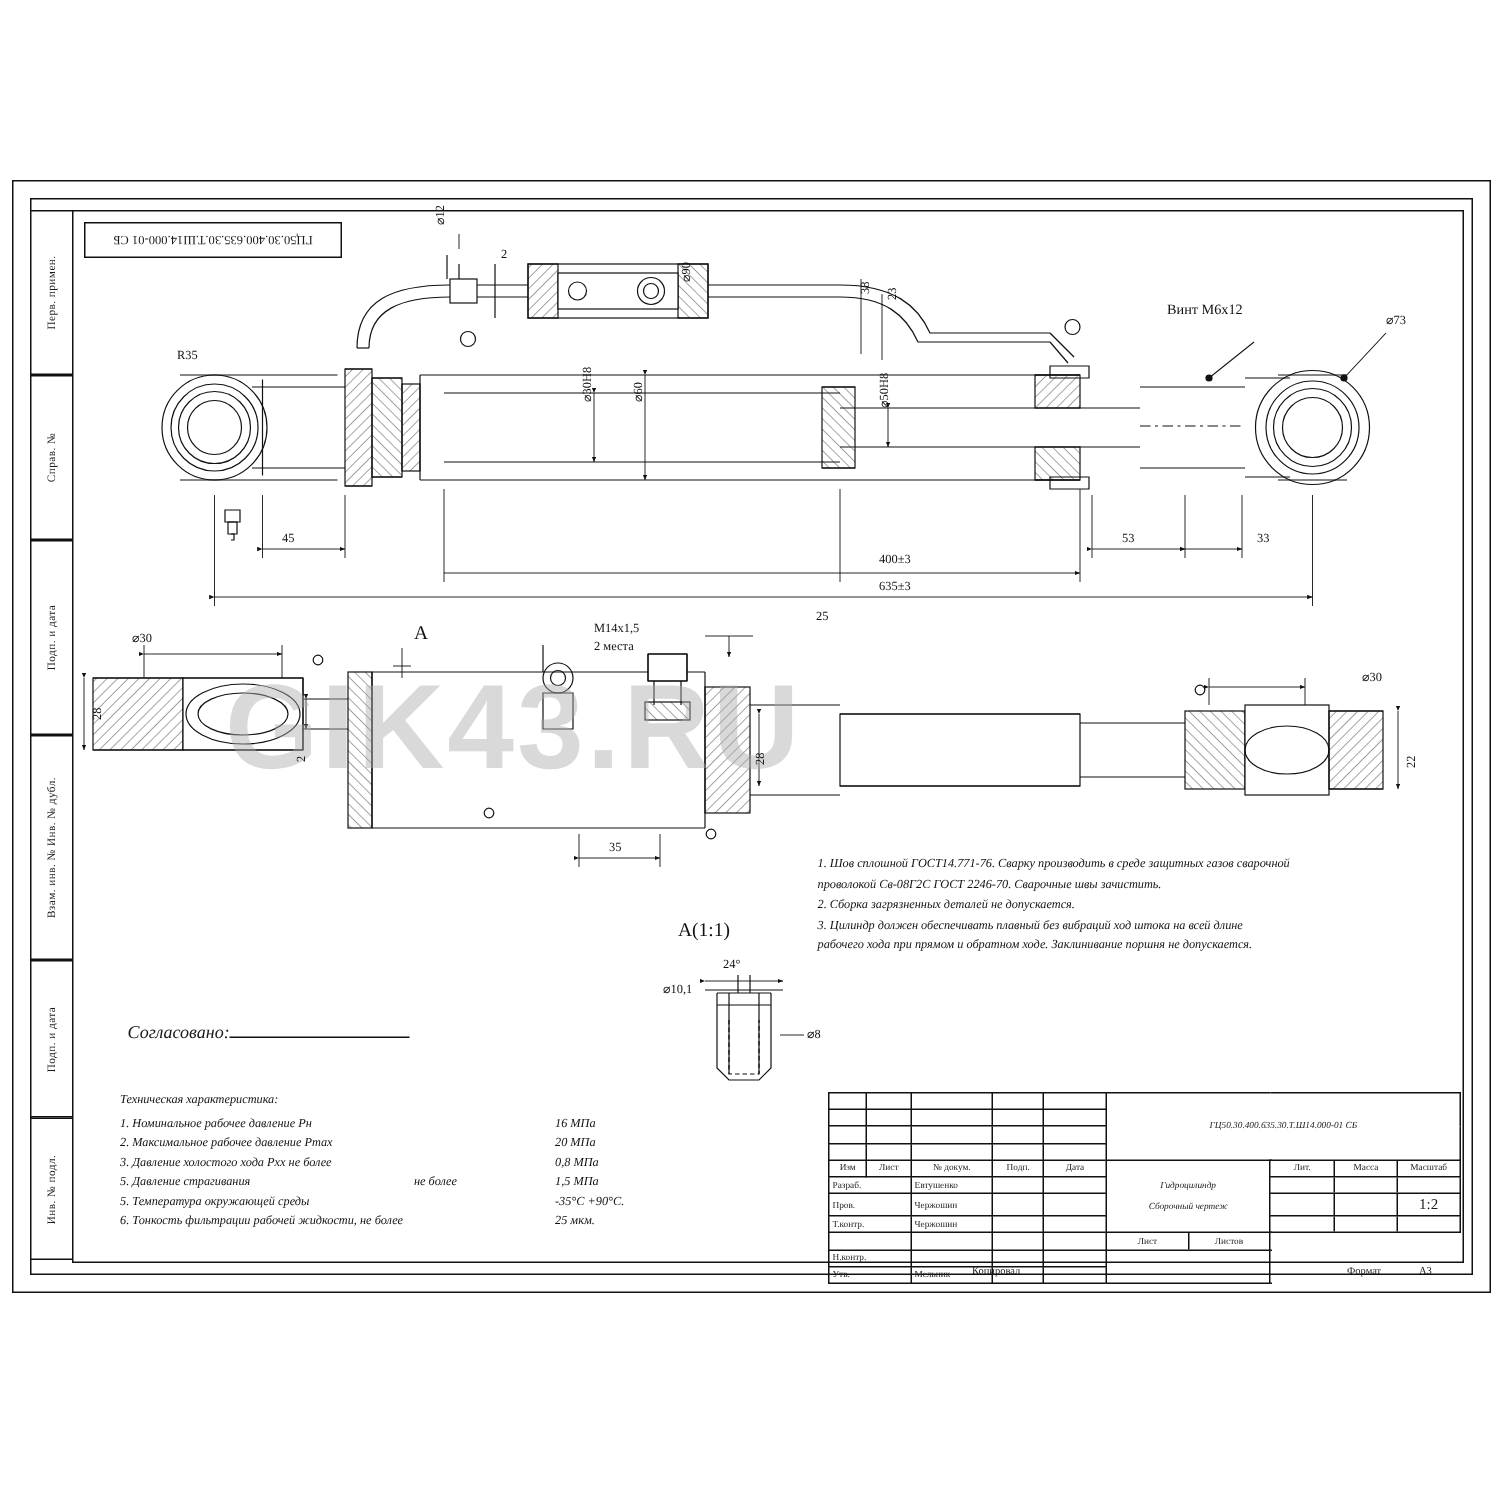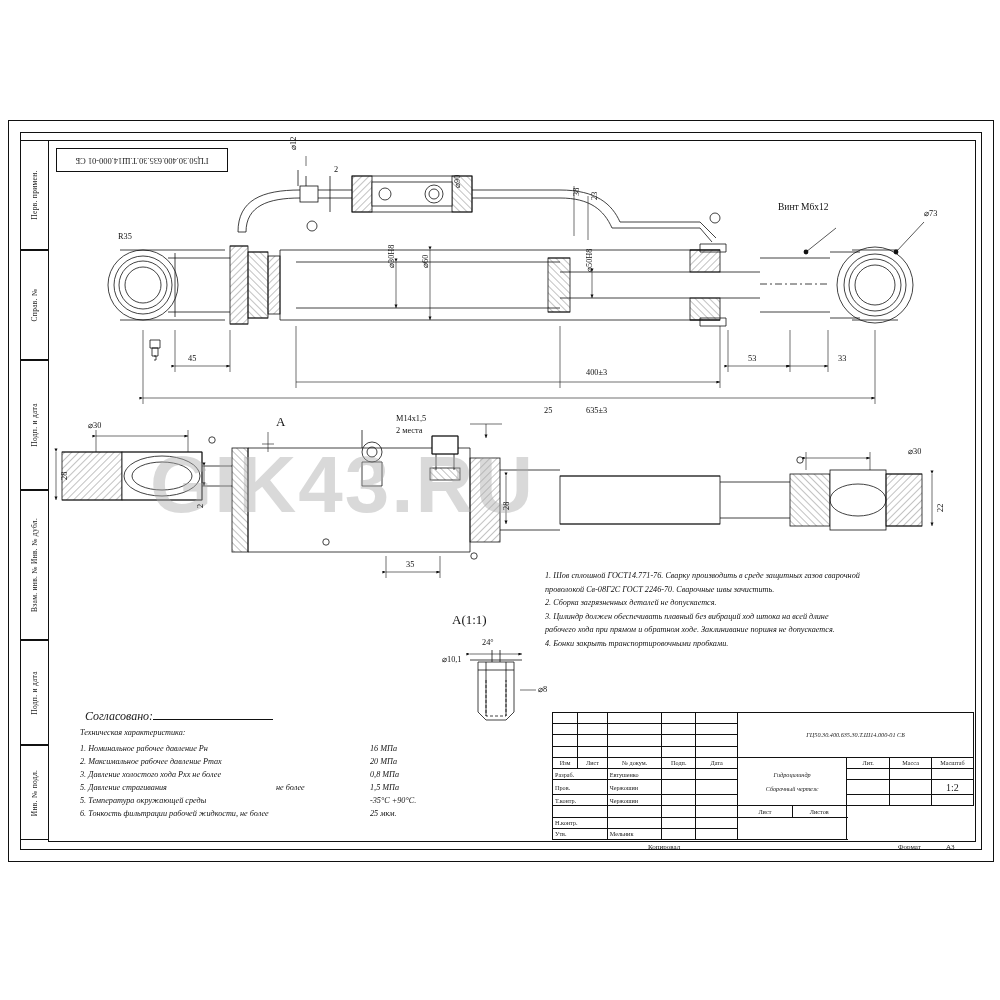--- a/index.html
+++ b/index.html
@@ -34,25 +34,25 @@
          font-size:8.2px;font-style:italic;line-height:12.5px;color:#111;}
   .notes div{margin-bottom:1px;}
 
   .specs{position:absolute;left:80px;top:726px;width:440px;font-family:"Liberation Serif", serif;
          font-size:8.2px;font-style:italic;line-height:13px;color:#111;}
   .specs .row{position:relative;height:13px;}
   .specs .row .v{position:absolute;left:290px;}
   .specs .hdr{margin-bottom:3px;}
 
   .soglas{position:absolute;left:85px;top:680px;font-family:"Liberation Serif", serif;
-          font-style:italic;font-size:12px;margin-top:28px;}
+          font-style:italic;font-size:12px;}
   .soglas .ln{display:inline-block;width:120px;border-bottom:1px solid #111;height:11px;}
 
   
-  .stamp{position:absolute;left:552px;top:712px;width:422px;height:128px;}
+  .stamp{position:absolute;left:552px;top:728px;width:422px;height:128px;}
   .stamp table{border-collapse:collapse;width:100%;height:100%;font-family:"Liberation Serif", serif;}
   .stamp td{border:0.8px solid #111;font-size:6.2px;padding:0 2px;text-align:center;vertical-align:middle;}
   .stamp td.l{text-align:left;}
   .doc-num{font-size:13px;font-style:italic;}
   .doc-title{font-size:11px;font-style:italic;line-height:14px;}
 
   .bottomline{position:absolute;left:48px;top:843px;width:926px;font-family:"Liberation Serif", serif;font-size:7px;}
   .topbox{position:absolute;left:56px;top:148px;width:170px;height:22px;border:1px solid #111;}
   .topbox span{position:absolute;left:50%;top:50%;transform:translate(-50%,-50%) rotate(180deg);
                font-family:"Liberation Serif", serif;font-size:8.4px;white-space:nowrap;}
@@ -324,21 +324,21 @@
   <div class="txt" style="left:590px;top:200px;transform:rotate(-90deg);transform-origin:left top;">23</div>
   <div class="txt" style="left:778px;top:202px;font-size:9.5px;">Винт M6x12</div>
   <div class="txt" style="left:924px;top:208px;">⌀73</div>
 
   <div class="txt" style="left:386px;top:268px;transform:rotate(-90deg);transform-origin:left top;">⌀30H8</div>
   <div class="txt" style="left:420px;top:268px;transform:rotate(-90deg);transform-origin:left top;">⌀60</div>
   <div class="txt" style="left:584px;top:272px;transform:rotate(-90deg);transform-origin:left top;">⌀50H8</div>
 
   <div class="txt" style="left:188px;top:354px;">45</div>
   <div class="txt" style="left:586px;top:368px;">400±3</div>
-  <div class="txt" style="left:586px;top:406px;">635±3</div>
+  <div class="txt" style="left:586px;top:386px;">635±3</div>
   <div class="txt" style="left:748px;top:354px;text-align:right;">53</div>
   <div class="txt" style="left:838px;top:354px;">33</div>
 
   <div class="txt" style="left:88px;top:420px;">⌀30</div>
   <div class="txt" style="left:60px;top:480px;transform:rotate(-90deg);transform-origin:left top;">28</div>
   <div class="txt" style="left:196px;top:508px;transform:rotate(-90deg);transform-origin:left top;">2</div>
   <div class="txt" style="left:276px;top:414px;font-size:13px;">A</div>
   <div class="txt" style="left:396px;top:414px;">M14x1,5</div>
   <div class="txt" style="left:396px;top:426px;">2 места</div>
   <div class="txt" style="left:496px;top:406px;margin-left:48px;">25</div>
@@ -351,21 +351,20 @@
   <div class="txt" style="left:482px;top:638px;">24°</div>
   <div class="txt" style="left:442px;top:654px;">⌀10,1</div>
   <div class="txt" style="left:538px;top:684px;">⌀8</div>
 
   <div class="notes">
     <div>1. Шов сплошной ГОСТ14.771-76. Сварку производить в среде защитных газов сварочной</div>
     <div>проволокой Св-08Г2С ГОСТ 2246-70. Сварочные швы зачистить.</div>
     <div>2. Сборка загрязненных деталей не допускается.</div>
     <div>3. Цилиндр должен обеспечивать плавный без вибраций ход штока на всей   длине</div>
     <div>рабочего хода при прямом и обратном ходе. Заклинивание поршня не допускается.</div>
-    <div>4. Бонки закрыть транспортировочными пробками.</div>
   </div>
 
   <div class="soglas">
     <span>Согласовано:</span><span class="ln"></span>
   </div>
 
   <div class="specs">
     <div class="hdr">Техническая характеристика:</div>
     <div class="row">
       <span>1. Номинальное рабочее давление  Pн</span>

